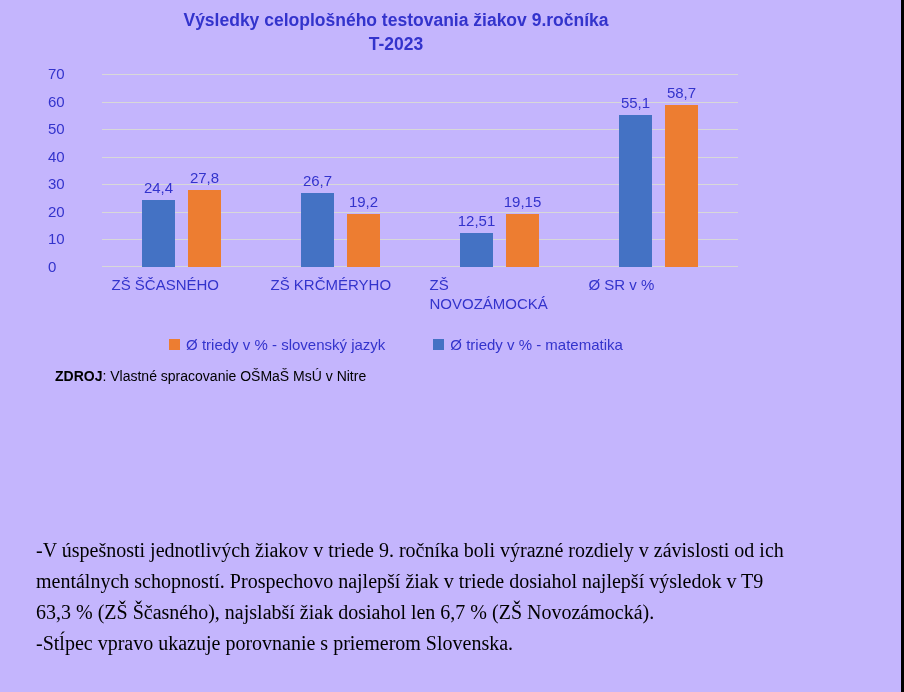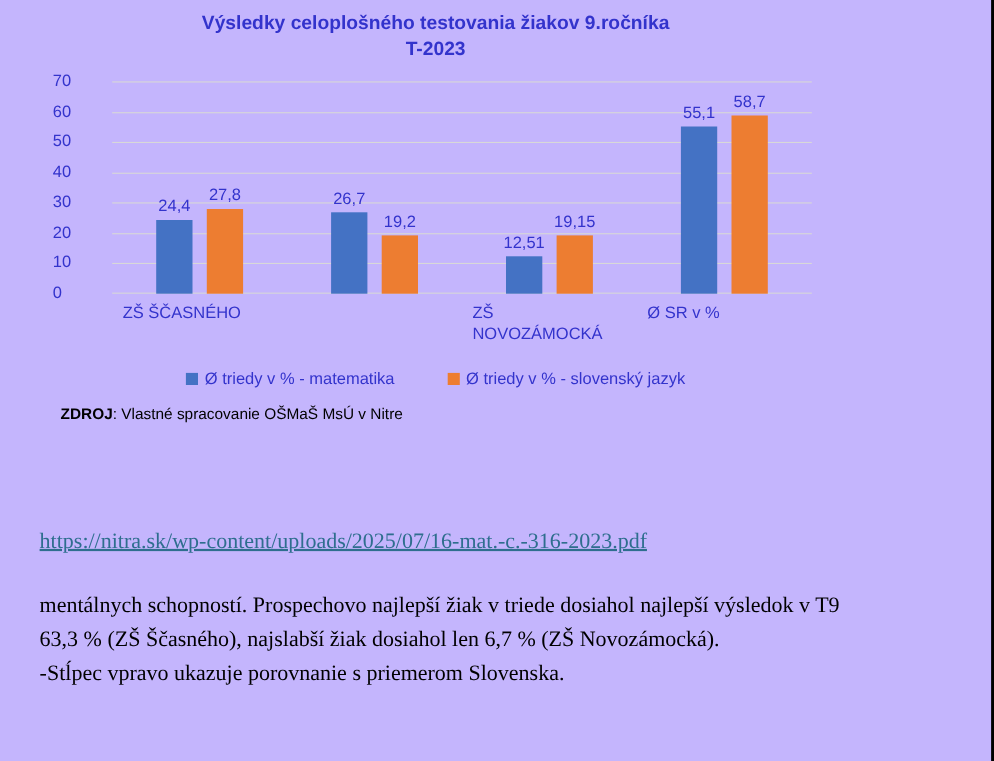--- a/index.html
+++ b/index.html
@@ -58,58 +58,57 @@
         <div class="gridline" style="top: 0px; background: rgb(216, 216, 216);"></div>
         <div class="bar" style="left: 40px; width: 33px; height: 67px; background: rgb(68, 114, 196);"></div>
         <div class="bar-label" style="left: 56.5px; top: 105px;">24,4</div>
         <div class="bar" style="left: 86px; width: 33px; height: 77px; background: rgb(237, 125, 49);"></div>
         <div class="bar-label" style="left: 102.5px; top: 95px;">27,8</div>
         <div class="cat-label" style="left: 9.5px; width: 140px; top: 201px;">ZŠ ŠČASNÉHO</div>
         <div class="bar" style="left: 199px; width: 33px; height: 74px; background: rgb(68, 114, 196);"></div>
         <div class="bar-label" style="left: 215.5px; top: 98px;">26,7</div>
         <div class="bar" style="left: 245px; width: 33px; height: 53px; background: rgb(237, 125, 49);"></div>
         <div class="bar-label" style="left: 261.5px; top: 119px;">19,2</div>
+        <div class="cat-label" style="left: 168.5px; width: 140px; top: 201px;">ZŠ KRČMÉRYHO</div>
         <div class="bar" style="left: 358px; width: 33px; height: 34px; background: rgb(68, 114, 196);"></div>
         <div class="bar-label" style="left: 374.5px; top: 138px;">12,51</div>
         <div class="bar" style="left: 404px; width: 33px; height: 53px; background: rgb(237, 125, 49);"></div>
         <div class="bar-label" style="left: 420.5px; top: 119px;">19,15</div>
         <div class="cat-label" style="left: 327.5px; width: 140px; top: 201px;">ZŠ NOVOZÁMOCKÁ</div>
         <div class="bar" style="left: 517px; width: 33px; height: 152px; background: rgb(68, 114, 196);"></div>
         <div class="bar-label" style="left: 533.5px; top: 20px;">55,1</div>
         <div class="bar" style="left: 563px; width: 33px; height: 162px; background: rgb(237, 125, 49);"></div>
         <div class="bar-label" style="left: 579.5px; top: 10px; text-align: right;">58,7</div>
         <div class="cat-label" style="left: 486.5px; width: 140px; top: 201px;">Ø SR v %</div>
       </div>
     <div class="legend">
       <div class="legend-item">
+        <span class="legend-swatch" id="swatch1" style="background: rgb(237, 125, 49);"></span>
+        <span>Ø triedy v % - slovenský jazyk</span>
+      </div>
+      <div class="legend-item">
         <span class="legend-swatch" id="swatch0" style="background: rgb(68, 114, 196);"></span>
         <span>Ø triedy v % - matematika</span>
-      </div>
-      <div class="legend-item">
-        <span class="legend-swatch" id="swatch1" style="background: rgb(237, 125, 49);"></span>
-        <span>Ø triedy v % - slovenský jazyk</span>
       </div>
     </div>
   <div class="ytick" style="top: 250px;">0</div>
       <div class="ytick" style="top: 222.429px;">10</div>
       <div class="ytick" style="top: 194.857px;">20</div>
       <div class="ytick" style="top: 167.286px;">30</div>
       <div class="ytick" style="top: 139.714px;">40</div>
       <div class="ytick" style="top: 112.143px;">50</div>
       <div class="ytick" style="top: 84.5714px;">60</div>
       <div class="ytick" style="top: 57px;">70</div>
     </div>
 
   <div class="source"><b>ZDROJ</b><span>: Vlastné spracovanie OŠMaŠ MsÚ v Nitre</span></div>
 
 
-  <div class="link-line serif">
-    <a href="#" class="doc-link" id="doc-link" style="color: rgb(46, 110, 142);">https://nitra.sk/wp-content/uploads/2025/07/16-mat.-c.-316-2023.pdf</a>
-  </div>
 
   <div class="body-text serif">
+    <div>-V úspešnosti jednotlivých žiakov v triede 9. ročníka boli výrazné rozdiely v závislosti od ich</div>
     <div>mentálnych schopností. Prospechovo najlepší žiak v triede dosiahol najlepší výsledok v T9</div>
     <div>63,3 % (ZŠ Ščasného), najslabší žiak dosiahol len 6,7 % (ZŠ Novozámocká).</div>
     <div>-Stĺpec vpravo ukazuje porovnanie s priemerom Slovenska.</div>
   </div>
 
   <div class="right-border"></div>
 </div>
 
 </body></html>

